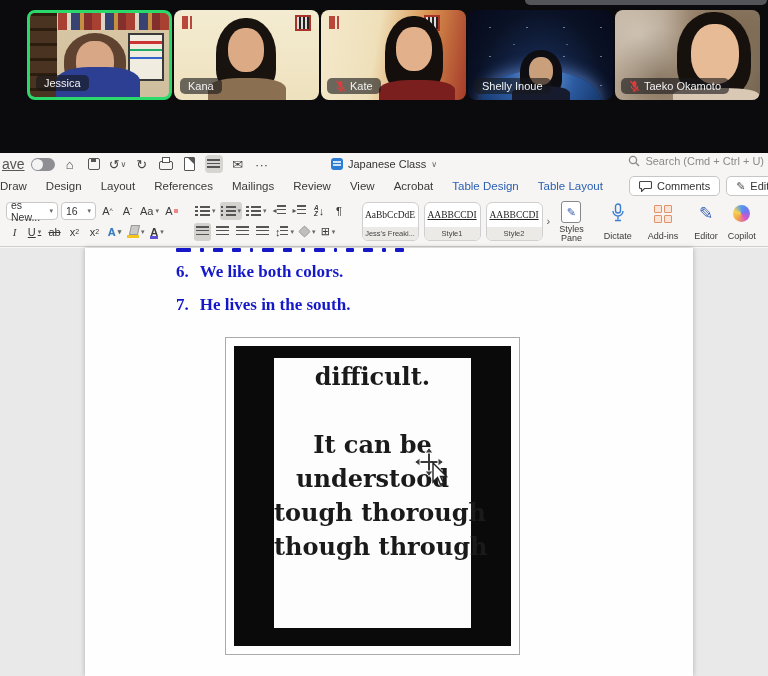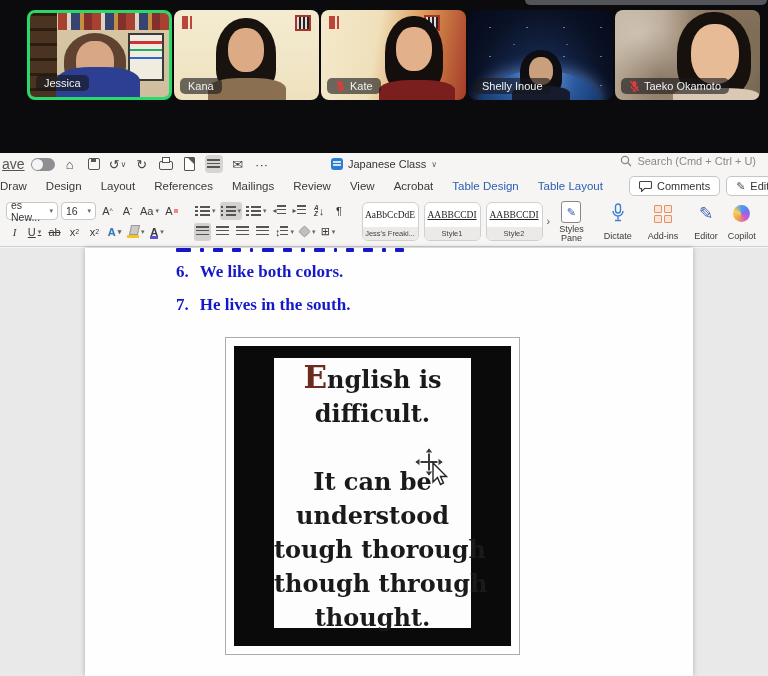--- a/index.html
+++ b/index.html
@@ -91,21 +91,21 @@
   .ico-printer::before { content:""; position:absolute; top:-5px; left:2.5px; width:6px; height:4px; border:1.5px solid #555; background:#fff; }
   .ico-newdoc { width:11px; height:14px; border:1.5px solid #555; border-radius:1px; position:relative; background:#fff; }
   .ico-newdoc::after { content:""; position:absolute; top:0; right:0; border:3px solid #555; border-left-color:transparent; border-bottom-color:transparent; }
   .ico-lines { width:13px; height:11px; background:repeating-linear-gradient(180deg,#555 0 1.6px,transparent 1.6px 3.6px); }
   .title-wrap { position:absolute; left:0; right:0; top:0; height:22px; display:flex; align-items:center; justify-content:center; gap:5px; pointer-events:none; }
   .title-wrap > * { pointer-events:auto; }
   .doc-ico { width:12px; height:12px; border-radius:3px; background:#2b7cd3; position:relative; }
   .doc-ico::after { content:""; position:absolute; left:2px; top:3px; width:8px; height:1.5px; background:#cfe4fa; box-shadow:0 3px 0 #cfe4fa; }
   .doc-title { font-size:11px; color:#333; }
   .chev { font-size:8px; color:#666; }
-  .search { position:absolute; right:12px; top:0; height:15px; display:flex; align-items:center; gap:5px; color:#8a8a8a; font-size:11px; }
+  .search { position:absolute; right:4px; top:0; height:15px; display:flex; align-items:center; gap:5px; color:#8a8a8a; font-size:11px; }
 
   
   .tabrow { position:relative; height:22px; display:flex; align-items:center; gap:19px; overflow:hidden; }
   .tab { font-size:11.5px; color:#3a3a3a; white-space:nowrap; }
   .tab-ctx { color:#2a5fb0; }
   .top-actions { position:absolute; right:-26px; top:1px; display:flex; gap:6px; }
   .pill { display:flex; align-items:center; gap:5px; height:20px; padding:0 9px; background:#fff; border:1px solid #c6c6c6; border-radius:5px; font-size:11px; color:#333; white-space:nowrap; }
 
   
   .ribbon { position:relative; height:50px; border-bottom:1px solid #cfcfcf; display:flex; align-items:stretch; padding:3px 0 4px 2px; }
@@ -495,26 +495,23 @@
               <span class="num">6.</span><span>We like both colors.</span>
             </div>
             <div class="doc-li">
               <span class="num">7.</span><span>He lives in the south.</span>
             </div>
           </div>
 
         <div class="img-frame">
           <div class="img-black">
             <div class="img-white">
-              <div class="img-line">
-                <span class="dropcap">E</span><span>nglish is</span>
-              </div>
               <span>
                 
-              <div class="img-line">difficult.</div><div class="img-line"></div><div class="img-line">It can be</div><div class="img-line">understood</div><div class="img-line">tough thorough</div><div class="img-line">though through</div><div class="img-line">thought.</div></span>
+              <div class="img-line">difficult.</div><div class="img-line"></div><div class="img-line">It can be</div><div class="img-line">understood</div><div class="img-line">tough thorough</div><div class="img-line">though through</div></span>
             </div>
           </div>
         </div>
 
         <div class="cursor-overlay">
           <svg width="44" height="44" viewBox="0 0 44 44">
             <g stroke="#ffffff" stroke-width="5" fill="none" stroke-linecap="round">
               <path d="M20 5 L20 25 M10 15 L30 15"></path>
             </g>
             <g stroke="#3a3a3a" stroke-width="2" fill="none">

